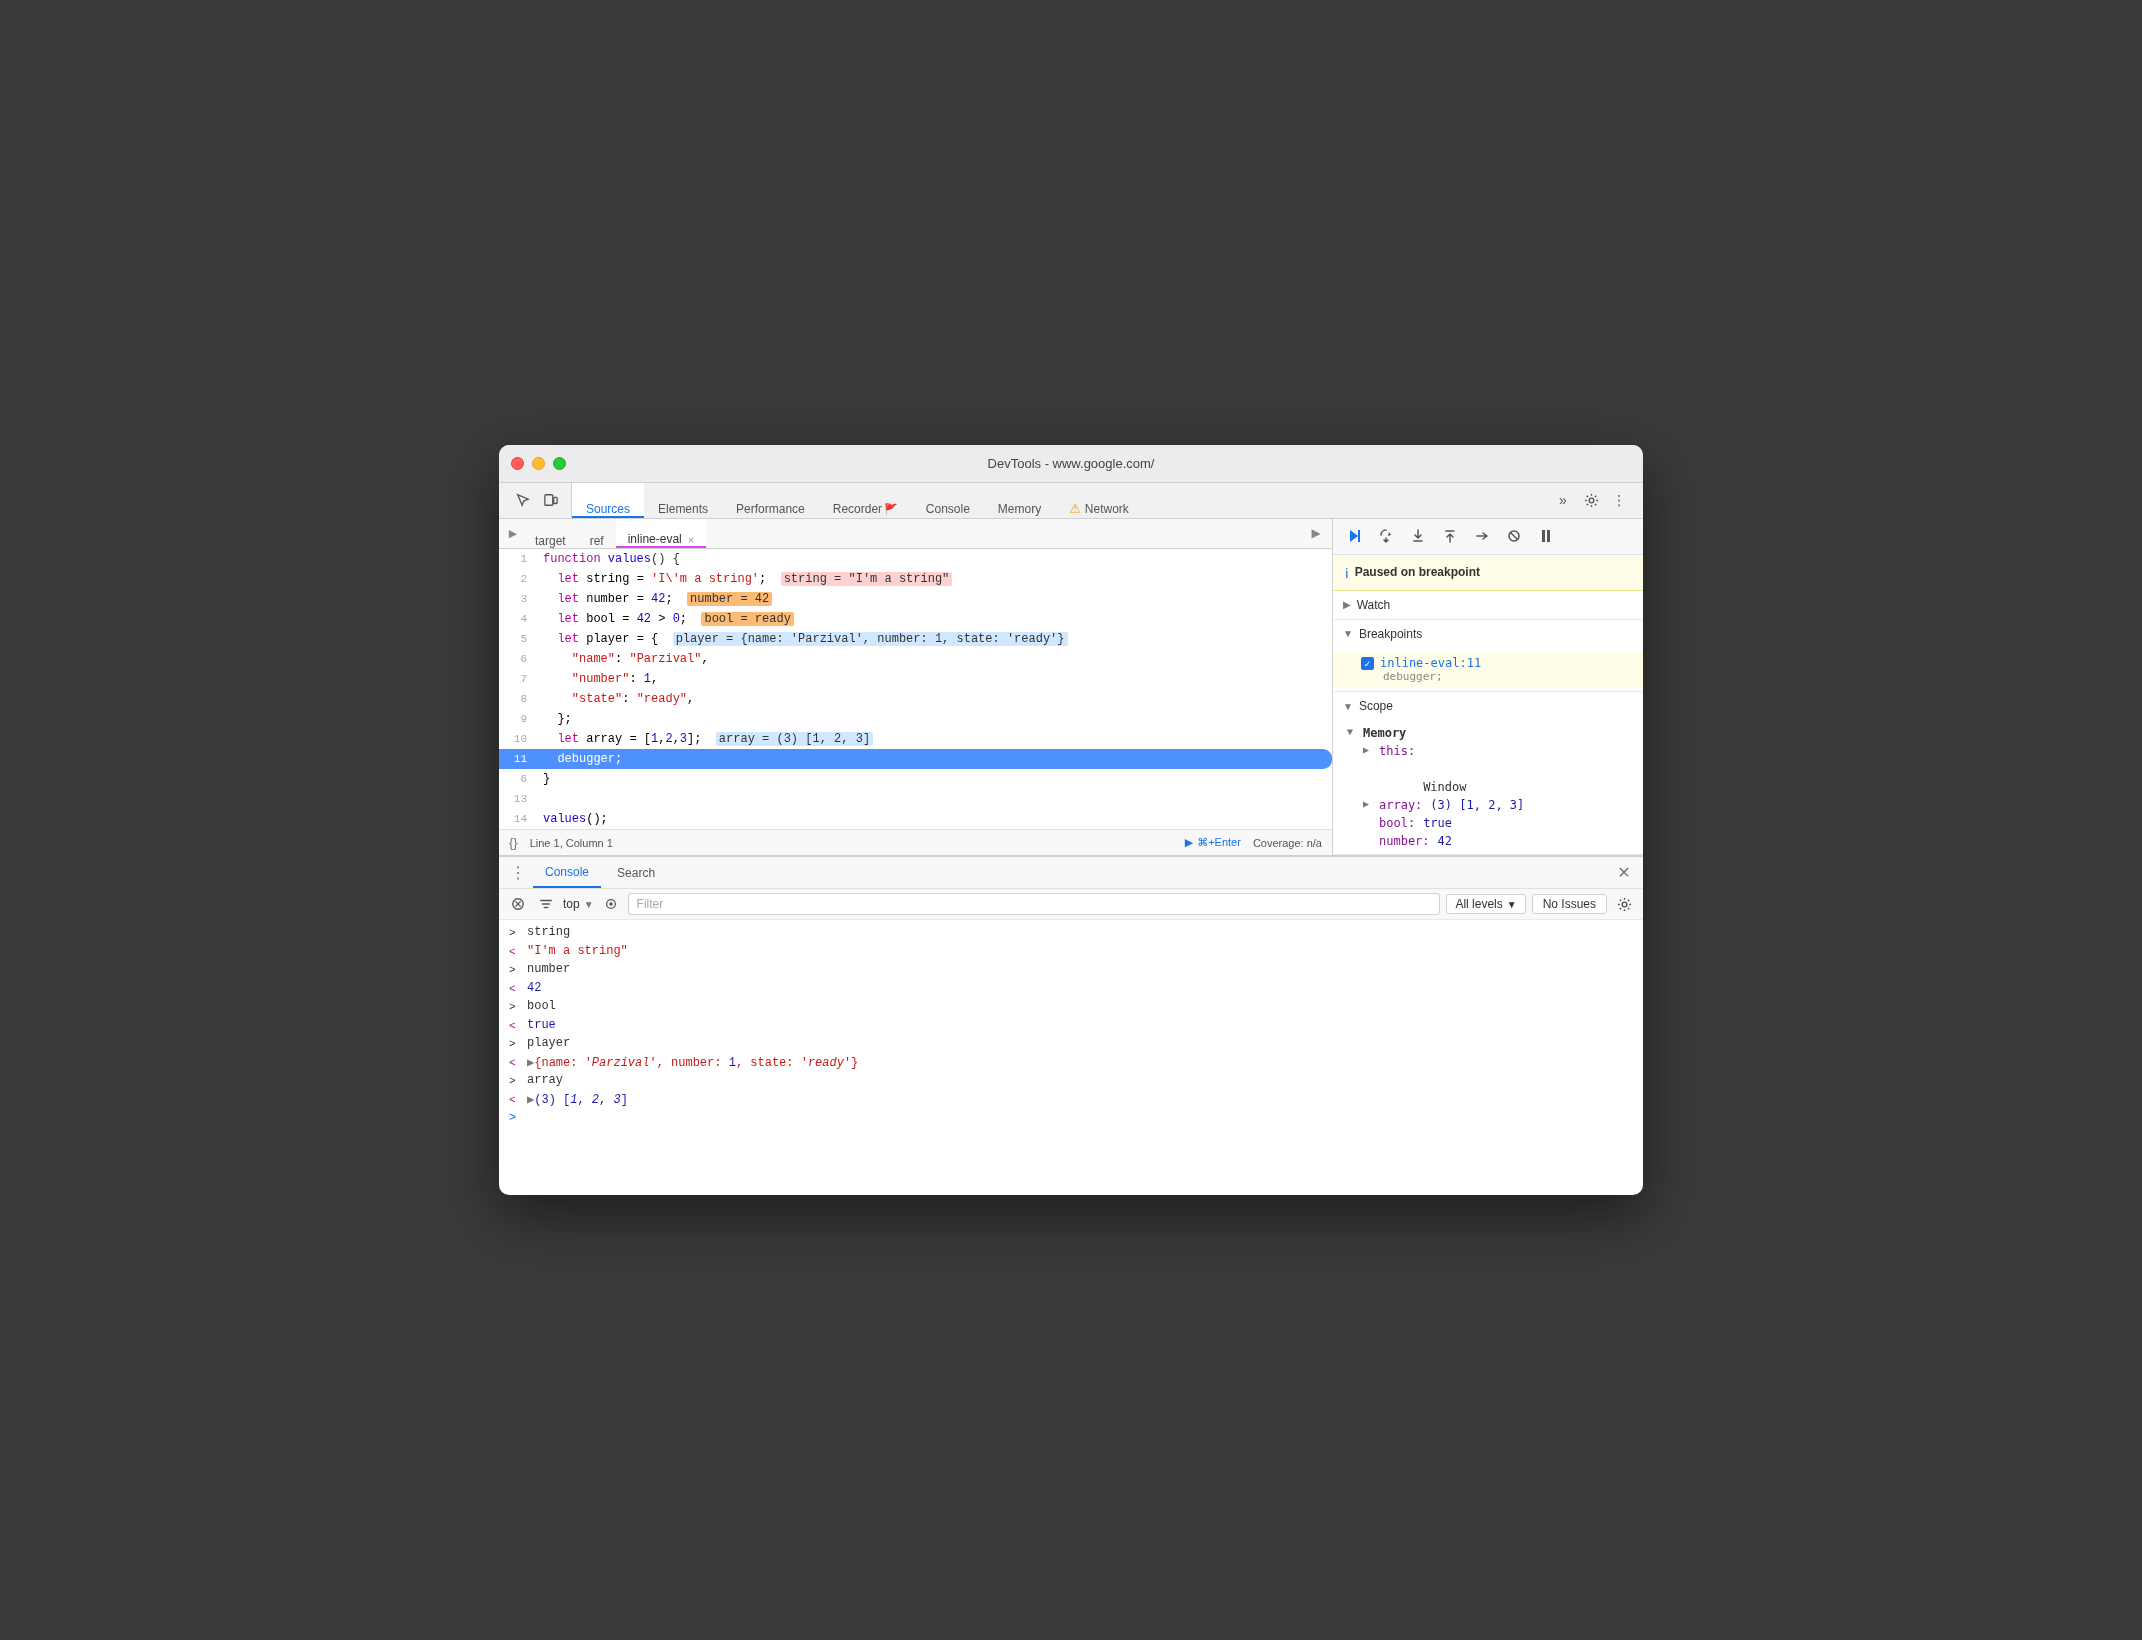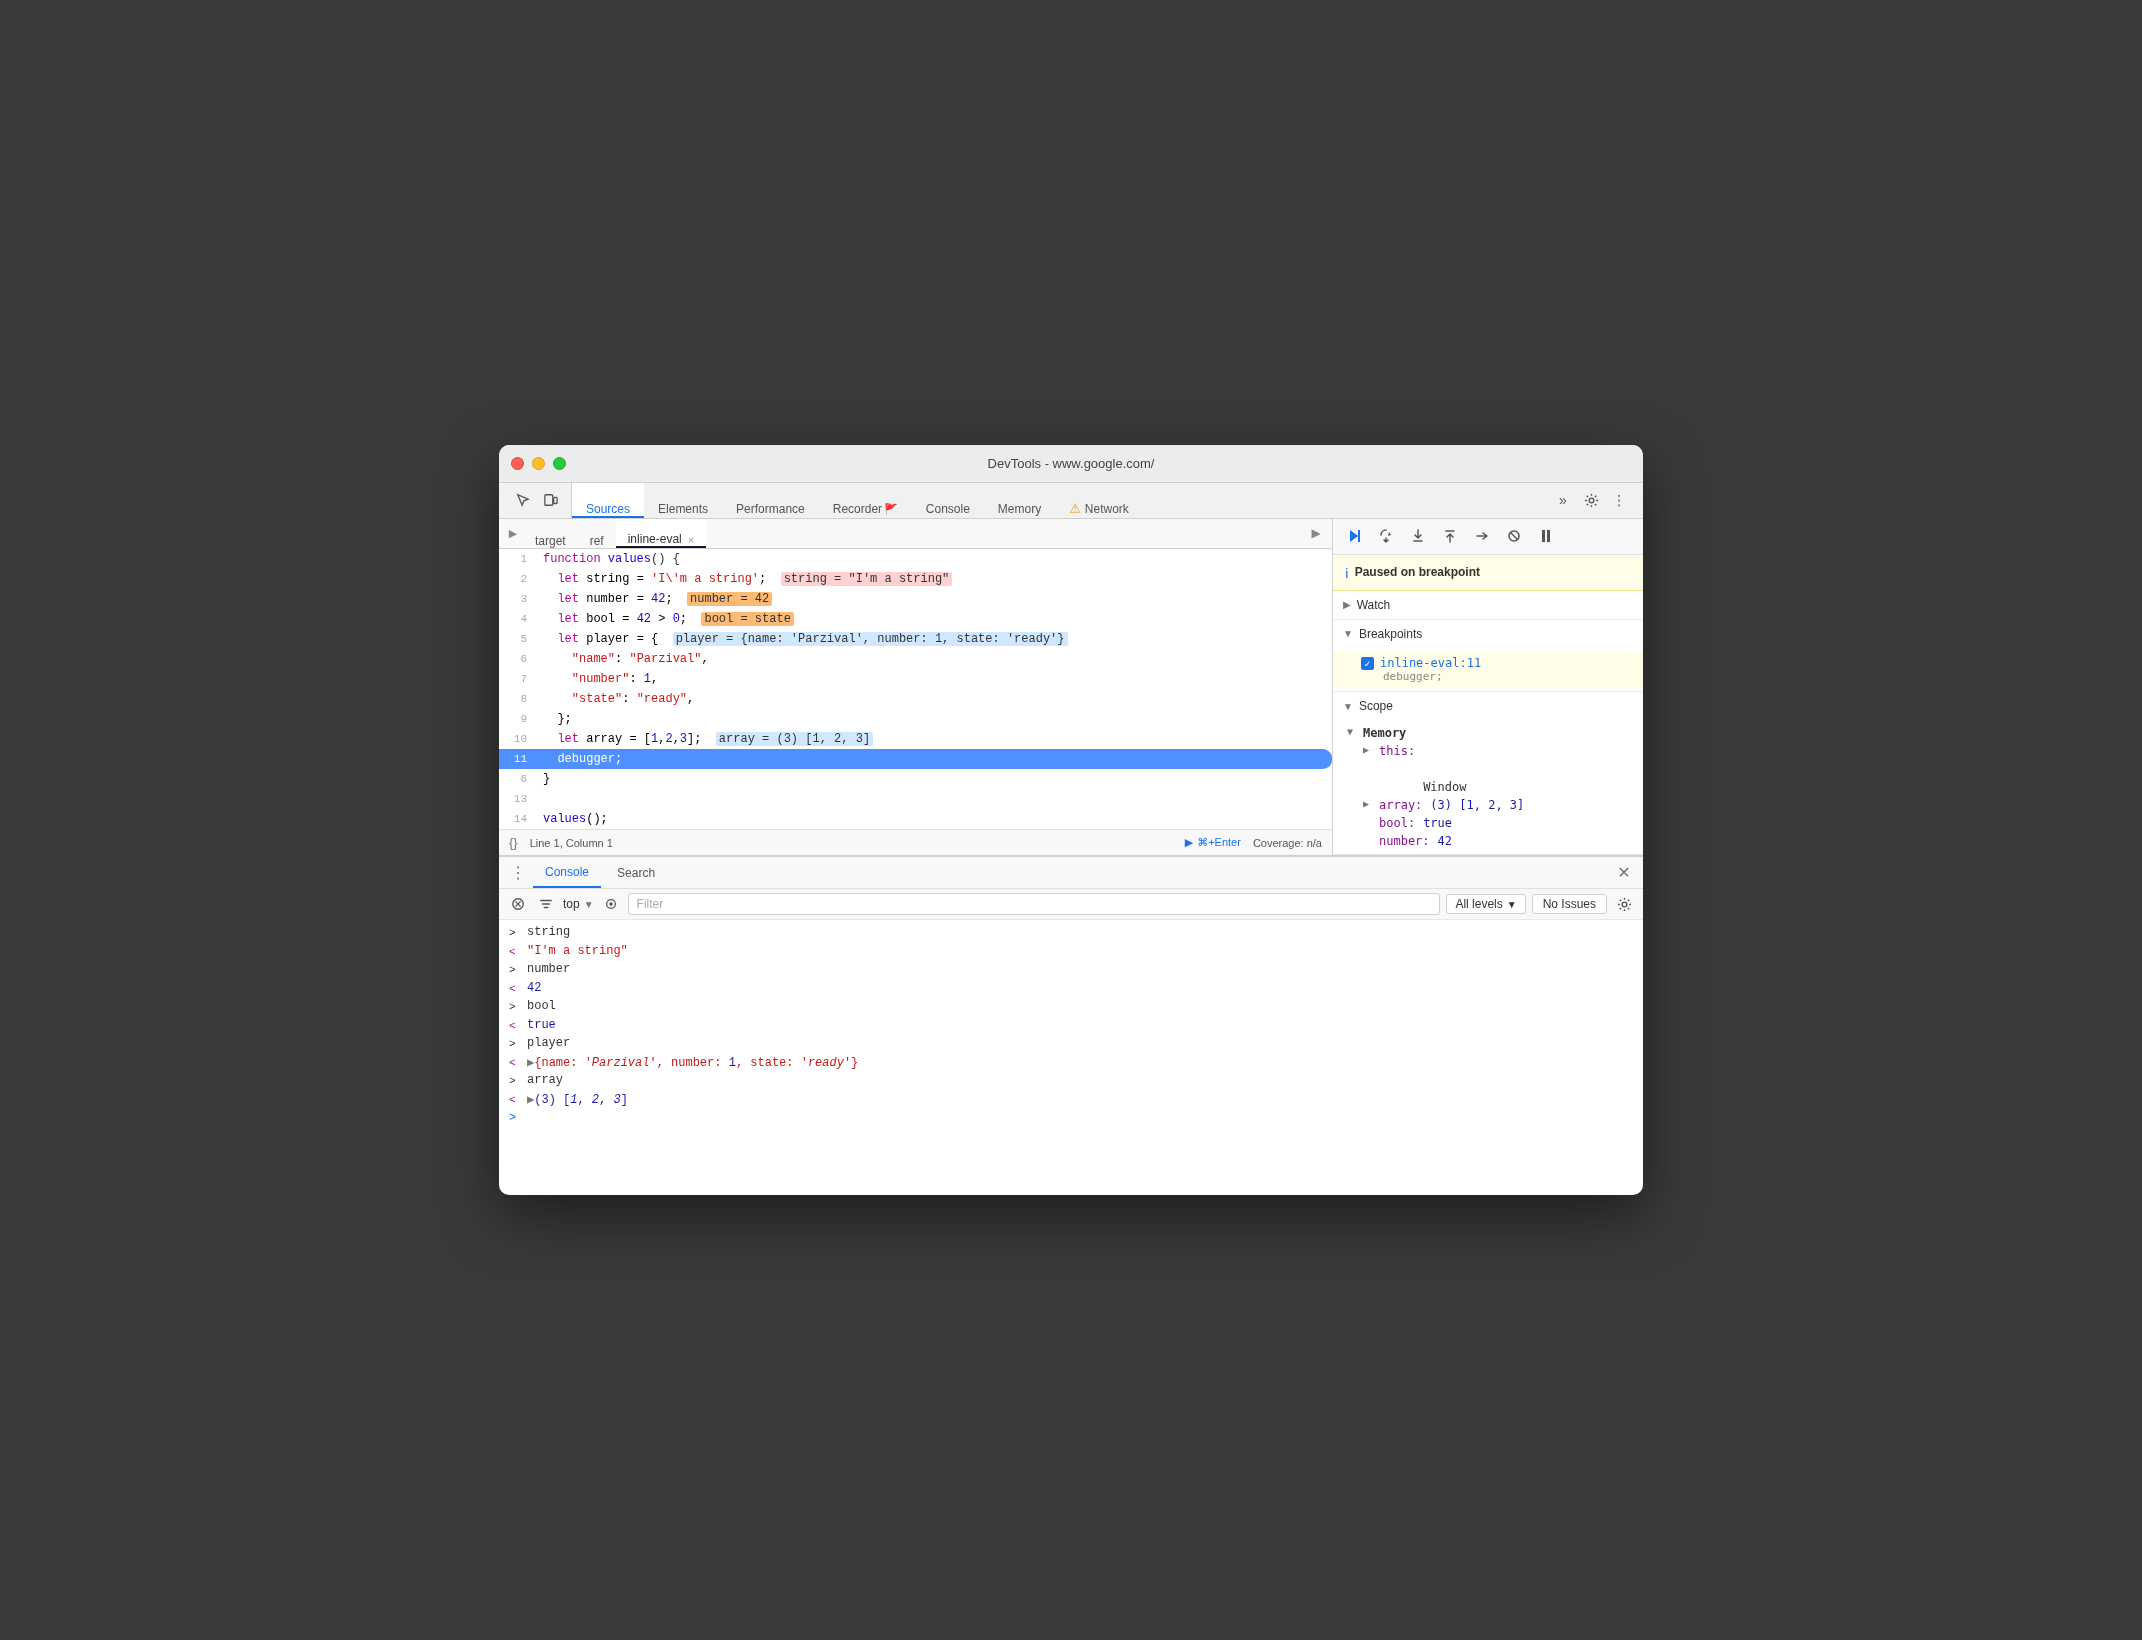--- a/index.html
+++ b/index.html
@@ -147,21 +147,21 @@
       display: flex;
       align-items: flex-end;
       font-size: 12px;
       color: #555;
       cursor: pointer;
       gap: 6px;
     }
     .source-tab.active {
       background: #fff;
       color: #333;
-      border-bottom: 2px solid #0f172a;
+      border-bottom: 2px solid #d946ef;
     }
     .source-tab .close-x {
       font-size: 11px;
       color: #999;
       line-height: 1;
     }
     .source-tab-end {
       margin-left: auto;
       width: 24px;
       height: 24px;
@@ -607,21 +607,21 @@
           <span class="code-text">  <span class="kw">let</span> string = <span class="str">'I\'m a string'</span>;  <span class="hl-pink">string = "I'm a string"</span></span>
         </div>
 
         <div class="code-line">
           <span class="line-num">3</span>
           <span class="code-text">  <span class="kw">let</span> number = <span class="num">42</span>;  <span class="hl-yellow">number = 42</span></span>
         </div>
 
         <div class="code-line">
           <span class="line-num">4</span>
-          <span class="code-text">  <span class="kw">let</span> bool = <span class="num">42</span> &gt; <span class="num">0</span>;  <span class="hl-yellow">bool = state</span></span>
+          <span class="code-text">  <span class="kw">let</span> bool = <span class="num">42</span> &gt; <span class="num">0</span>;  <span class="hl-yellow">bool = ready</span></span>
         </div>
 
         <div class="code-line">
           <span class="line-num">5</span>
           <span class="code-text">  <span class="kw">let</span> player = {  <span class="hl-blue">player = {name: 'Parzival', number: 1, state: 'ready'}</span></span>
         </div>
 
         <div class="code-line">
           <span class="line-num">6</span>
           <span class="code-text">    <span class="str">"name"</span>: <span class="str">"Parzival"</span>,</span>

